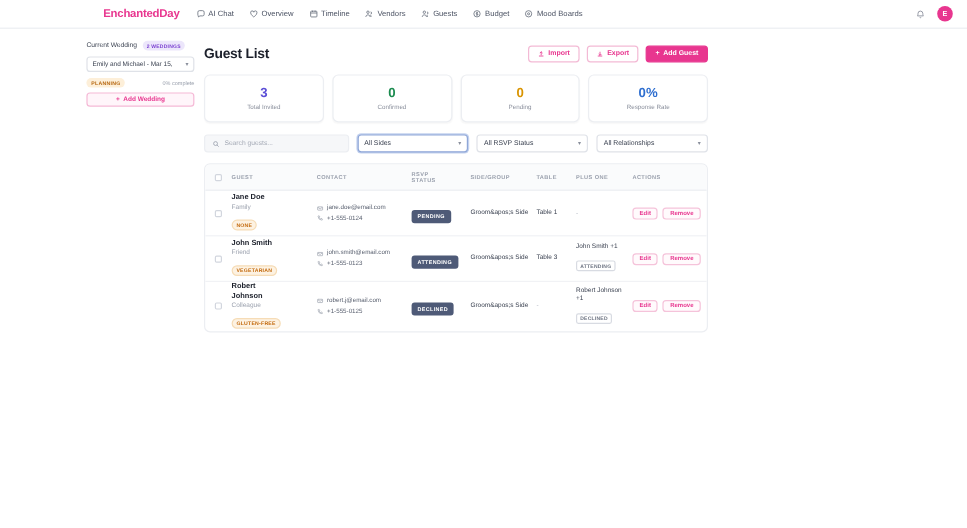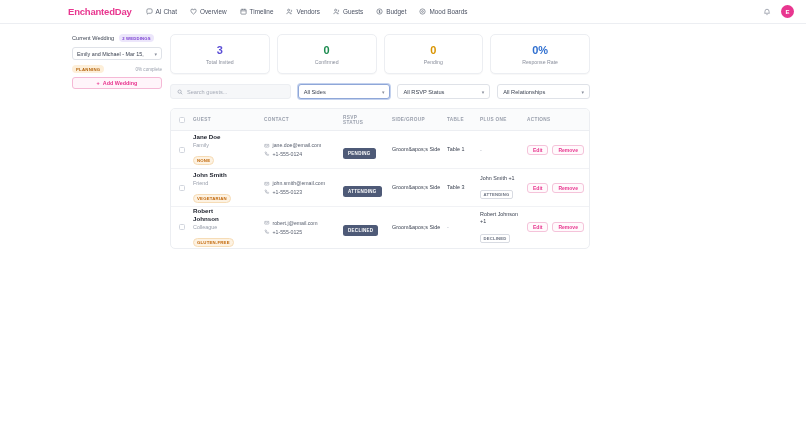--- a/index.html
+++ b/index.html
@@ -17,21 +17,21 @@
     border-bottom: 1px solid #eceef2;
     display: flex;
     align-items: center;
     padding: 0 8px 0 0;
     background: #fff;
   }
   .brand {
     font-size: 9.5px;
     font-weight: bold;
     color: #e8368f;
-    margin-left: 68px;
+    margin-left: 86px;
     letter-spacing: -0.2px;
     white-space: nowrap;
   }
   .navlinks { display: flex; align-items: center; gap: 13px; margin-left: 14px; }
   .navlink {
     display: flex; align-items: center; gap: 3px;
     font-size: 6.4px; color: #4b5263; white-space: nowrap;
   }
   .navlink .ico { width: 7px; height: 7px; display: inline-flex; align-items: center; justify-content: center; color: #6b7280; }
   .navlink .ico svg { width: 7px; height: 7px; display: block; }
@@ -279,20 +279,45 @@
       </div>
       <div class="btn-addwedding">
         <span>+</span>
         <span>Add Wedding</span>
       </div>
     </div>
   </div>
 
   <div class="main">
 
+    <div class="main-head">
+      <div class="page-title">Guest List</div>
+      <div class="head-actions">
+        <div class="btn btn-outline">
+          <span class="ico">
+            <svg viewBox="0 0 16 16" fill="none" stroke="currentColor" stroke-width="1.8">
+                <path d="M8 11V3M5 6l3-3 3 3M3 12.5h10"></path>
+              </svg>
+          </span>
+          <span>Import</span>
+        </div>
+        <div class="btn btn-outline">
+          <span class="ico">
+            <svg viewBox="0 0 16 16" fill="none" stroke="currentColor" stroke-width="1.8">
+                <path d="M8 3v8M5 8l3 3 3-3M3 12.5h10"></path>
+              </svg>
+          </span>
+          <span>Export</span>
+        </div>
+        <div class="btn btn-solid">
+          <span>+</span>
+          <span>Add Guest</span>
+        </div>
+      </div>
+    </div>
 
     <div class="stats">
       <div class="stat">
         <div class="stat-value" style="color:#5b4ed6">3</div>
         <div class="stat-label">Total Invited</div>
       </div>
       <div class="stat">
         <div class="stat-value" style="color:#1b8b4f">0</div>
         <div class="stat-label">Confirmed</div>
       </div>

